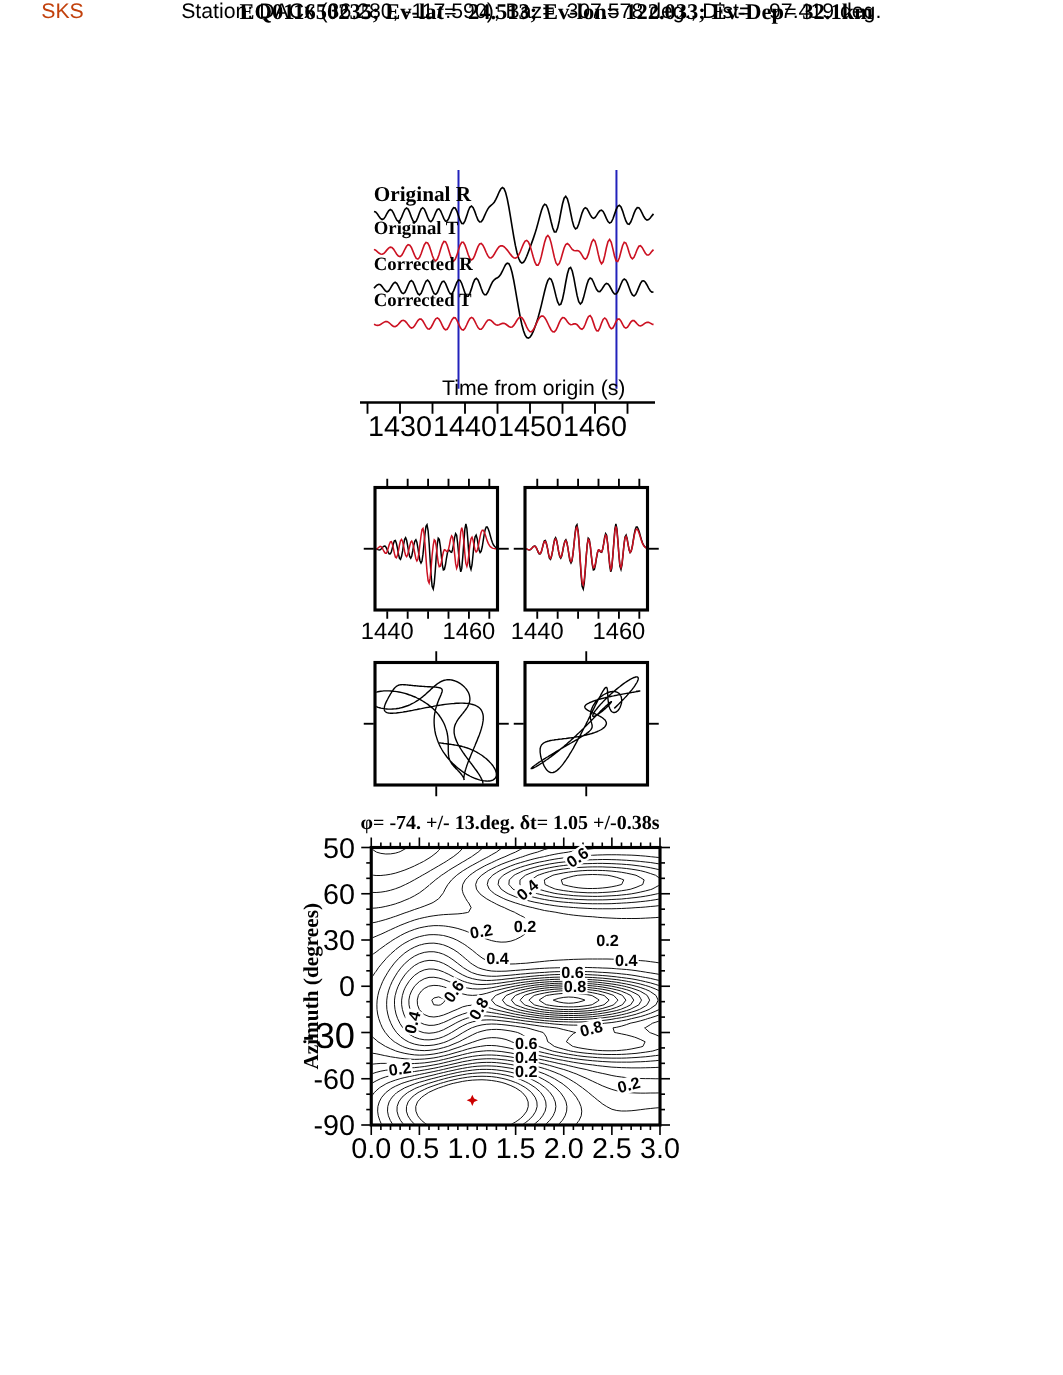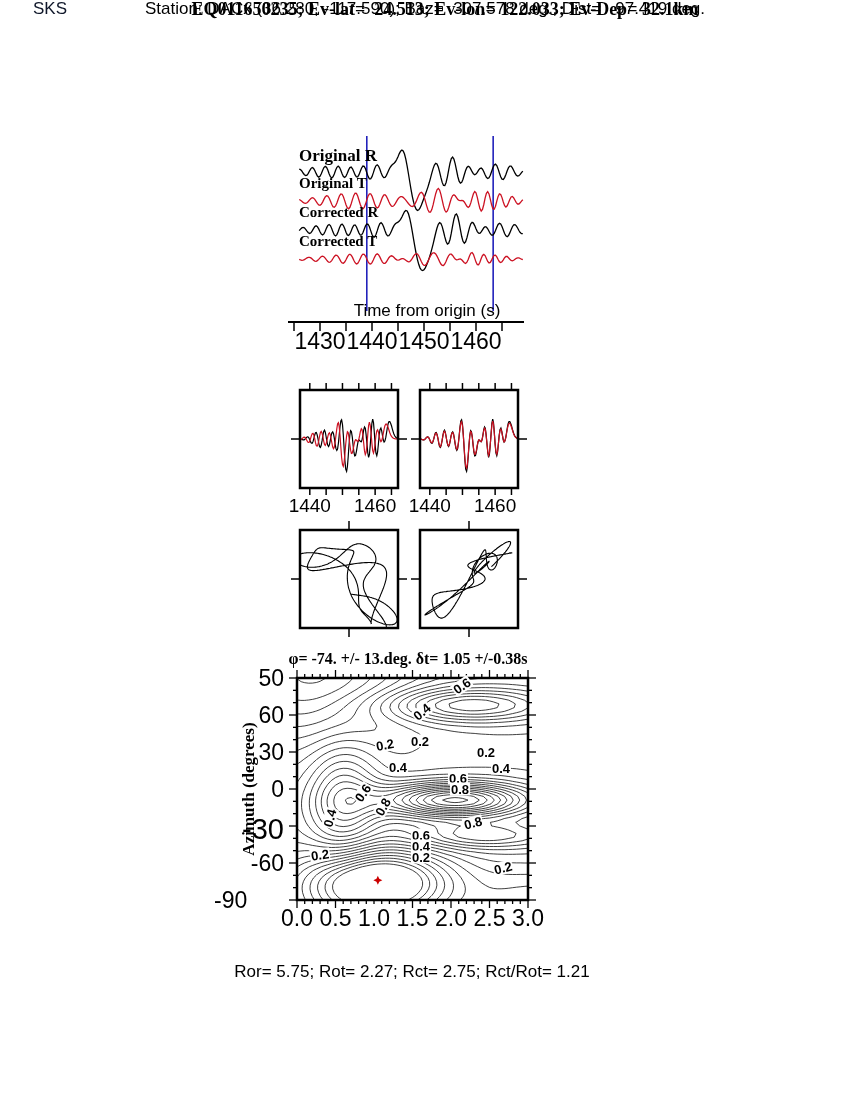--- a/index.html
+++ b/index.html
@@ -3,21 +3,21 @@
 <meta charset="utf-8">
 <style>
   html,body{margin:0;padding:0;background:#ffffff;}
   #root{position:relative;width:850px;height:1100px;background:#ffffff;overflow:hidden;
         font-family:"Liberation Sans",sans-serif;color:#000;}
   svg{position:absolute;left:0;top:0;}
   .t{position:absolute;white-space:pre;line-height:1.05;}
   .sans{font-family:"Liberation Sans",sans-serif;}
   .serb{font-family:"Liberation Serif",serif;font-weight:bold;}
   .ctr{text-align:center;}
-  .red{color:#0f172a;}
+  .red{color:#c2410c;}
   .clab{position:absolute;background:#ffffff;font-family:"Liberation Sans",sans-serif;
         font-weight:bold;font-size:13px;line-height:13px;padding:0 1px;transform-origin:center;}
 </style>
 </head>
 <body>
 
 <div id="root">
   <svg id="fig" width="850" height="1100">
       <g>
         <line x1="366.8" y1="136" x2="366.8" y2="311" stroke="#2222bb" stroke-width="1.6"></line>
@@ -246,21 +246,20 @@
   <div class="t serb" style="left:299px;top:147px;font-size:17px;">Original R</div>
   <div class="t serb" style="left:299px;top:176px;font-size:15px;">Original T</div>
   <div class="t serb" style="left:299px;top:205px;font-size:15px;">Corrected R</div>
   <div class="t serb" style="left:299px;top:234px;font-size:15px;">Corrected T</div>
 
   <div class="t sans ctr" style="left:327px;top:302px;width:200px;font-size:17px;">Time from origin (s)</div>
 
   <div class="t serb ctr" style="left:258px;top:651px;width:300px;font-size:16px;">φ= -74. +/- 13.deg. δt= 1.05 +/-0.38s</div>
   <div class="t serb" style="left:249px;top:789px;font-size:17px;transform:translate(-50%,-50%) rotate(-90deg);">Azimuth (degrees)</div>
 
-  <div class="t sans ctr" style="left:0;top:963px;width:824px;font-size:17px;">Ror= 5.75; Rot= 2.27; Rct= 2.75; Rct/Rot= 1.21</div>
 
   <div id="gen-labels">
       <div class="t sans ctr" style="left: 285px; top: 329px; width: 70px; font-size: 23px;">1430</div>
       <div class="t sans ctr" style="left: 337px; top: 329px; width: 70px; font-size: 23px;">1440</div>
       <div class="t sans ctr" style="left: 389px; top: 329px; width: 70px; font-size: 23px;">1450</div>
       <div class="t sans ctr" style="left: 441px; top: 329px; width: 70px; font-size: 23px;">1460</div>
       <div class="t sans ctr" style="left: 279.8px; top: 496px; width: 60px; font-size: 19px;">1440</div>
       <div class="t sans ctr" style="left: 345.133px; top: 496px; width: 60px; font-size: 19px;">1460</div>
       <div class="t sans ctr" style="left: 399.8px; top: 496px; width: 60px; font-size: 19px;">1440</div>
       <div class="t sans ctr" style="left: 465.133px; top: 496px; width: 60px; font-size: 19px;">1460</div>
@@ -270,21 +269,21 @@
       <div class="t sans ctr" style="left: 377.5px; top: 906px; width: 70px; font-size: 23px;">1.5</div>
       <div class="t sans ctr" style="left: 416px; top: 906px; width: 70px; font-size: 23px;">2.0</div>
       <div class="t sans ctr" style="left: 454.5px; top: 906px; width: 70px; font-size: 23px;">2.5</div>
       <div class="t sans ctr" style="left: 493px; top: 906px; width: 70px; font-size: 23px;">3.0</div>
       <div class="t sans" style="left: 214px; top: 666px; width: 70px; font-size: 23px; text-align: right;">50</div>
       <div class="t sans" style="left: 214px; top: 703px; width: 70px; font-size: 23px; text-align: right;">60</div>
       <div class="t sans" style="left: 214px; top: 740px; width: 70px; font-size: 23px; text-align: right;">30</div>
       <div class="t sans" style="left: 214px; top: 777px; width: 70px; font-size: 23px; text-align: right;">0</div>
       <div class="t sans" style="left: 214px; top: 814px; width: 70px; font-size: 29px; text-align: right;">-30</div>
       <div class="t sans" style="left: 214px; top: 851px; width: 70px; font-size: 23px; text-align: right;">-60</div>
-      <div class="t sans" style="left: 214px; top: 888px; width: 70px; font-size: 23px; ">-90</div>
+      <div class="t sans" style="left: 214px; top: 888px; width: 70px; font-size: 23px; text-align: right;">-90</div>
       <div class="clab" style="left: 422px; top: 712px; transform: translate(-50%, -50%) rotate(-40deg);">0.4</div>
       <div class="clab" style="left: 462px; top: 686px; transform: translate(-50%, -50%) rotate(-35deg);">0.6</div>
       <div class="clab" style="left: 385px; top: 745px; transform: translate(-50%, -50%) rotate(-10deg);">0.2</div>
       <div class="clab" style="left: 420px; top: 741px; transform: translate(-50%, -50%) rotate(0deg);">0.2</div>
       <div class="clab" style="left: 486px; top: 752px; transform: translate(-50%, -50%) rotate(0deg);">0.2</div>
       <div class="clab" style="left: 398px; top: 767px; transform: translate(-50%, -50%) rotate(0deg);">0.4</div>
       <div class="clab" style="left: 501px; top: 768px; transform: translate(-50%, -50%) rotate(0deg);">0.4</div>
       <div class="clab" style="left: 458px; top: 778px; transform: translate(-50%, -50%) rotate(0deg);">0.6</div>
       <div class="clab" style="left: 460px; top: 789px; transform: translate(-50%, -50%) rotate(0deg);">0.8</div>
       <div class="clab" style="left: 363px; top: 793px; transform: translate(-50%, -50%) rotate(-55deg);">0.6</div>

